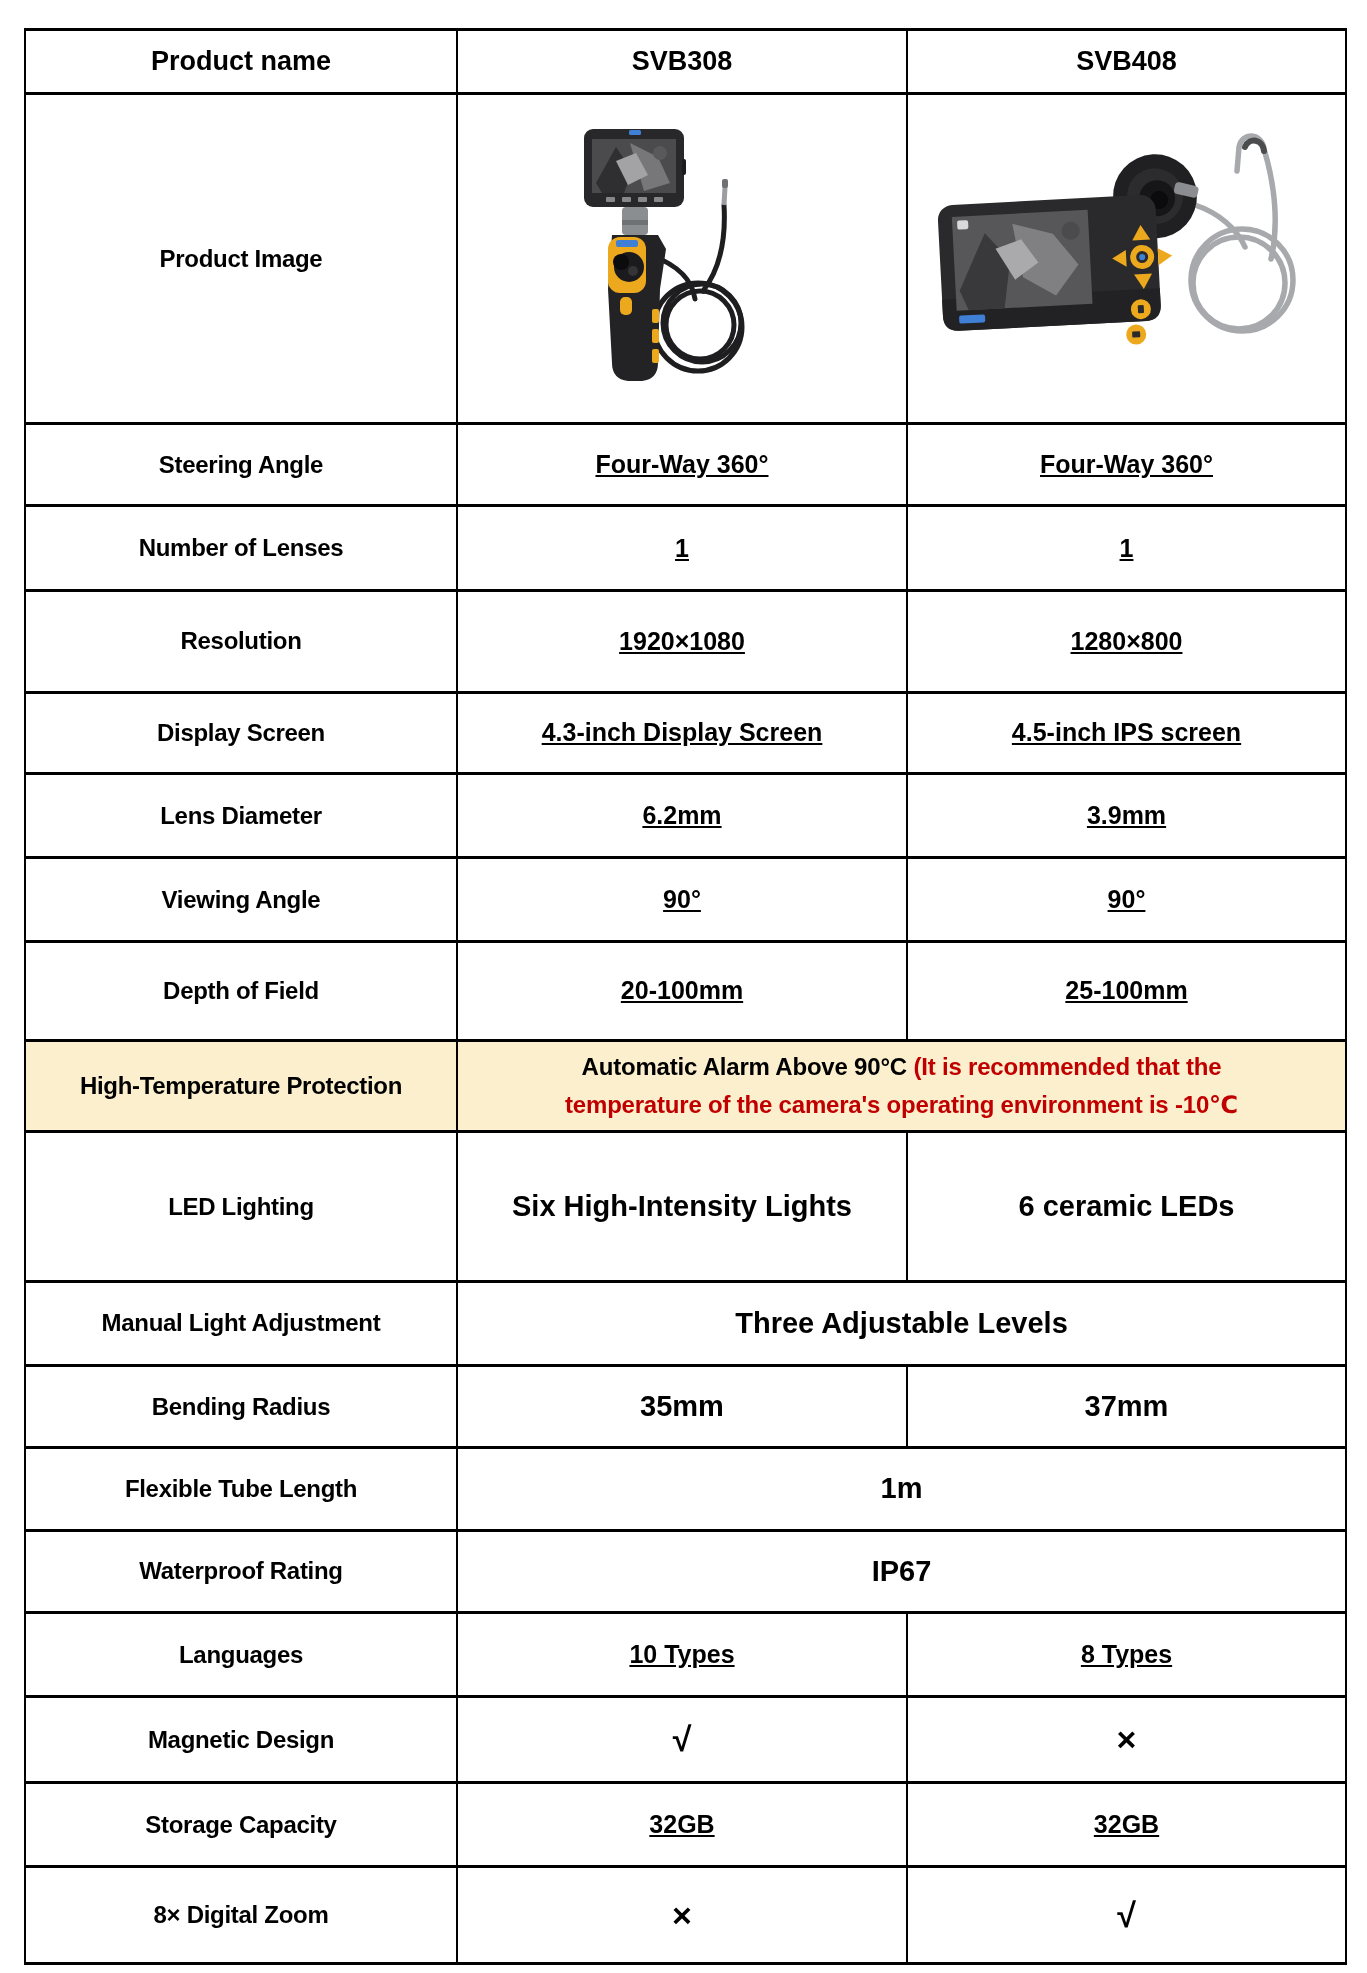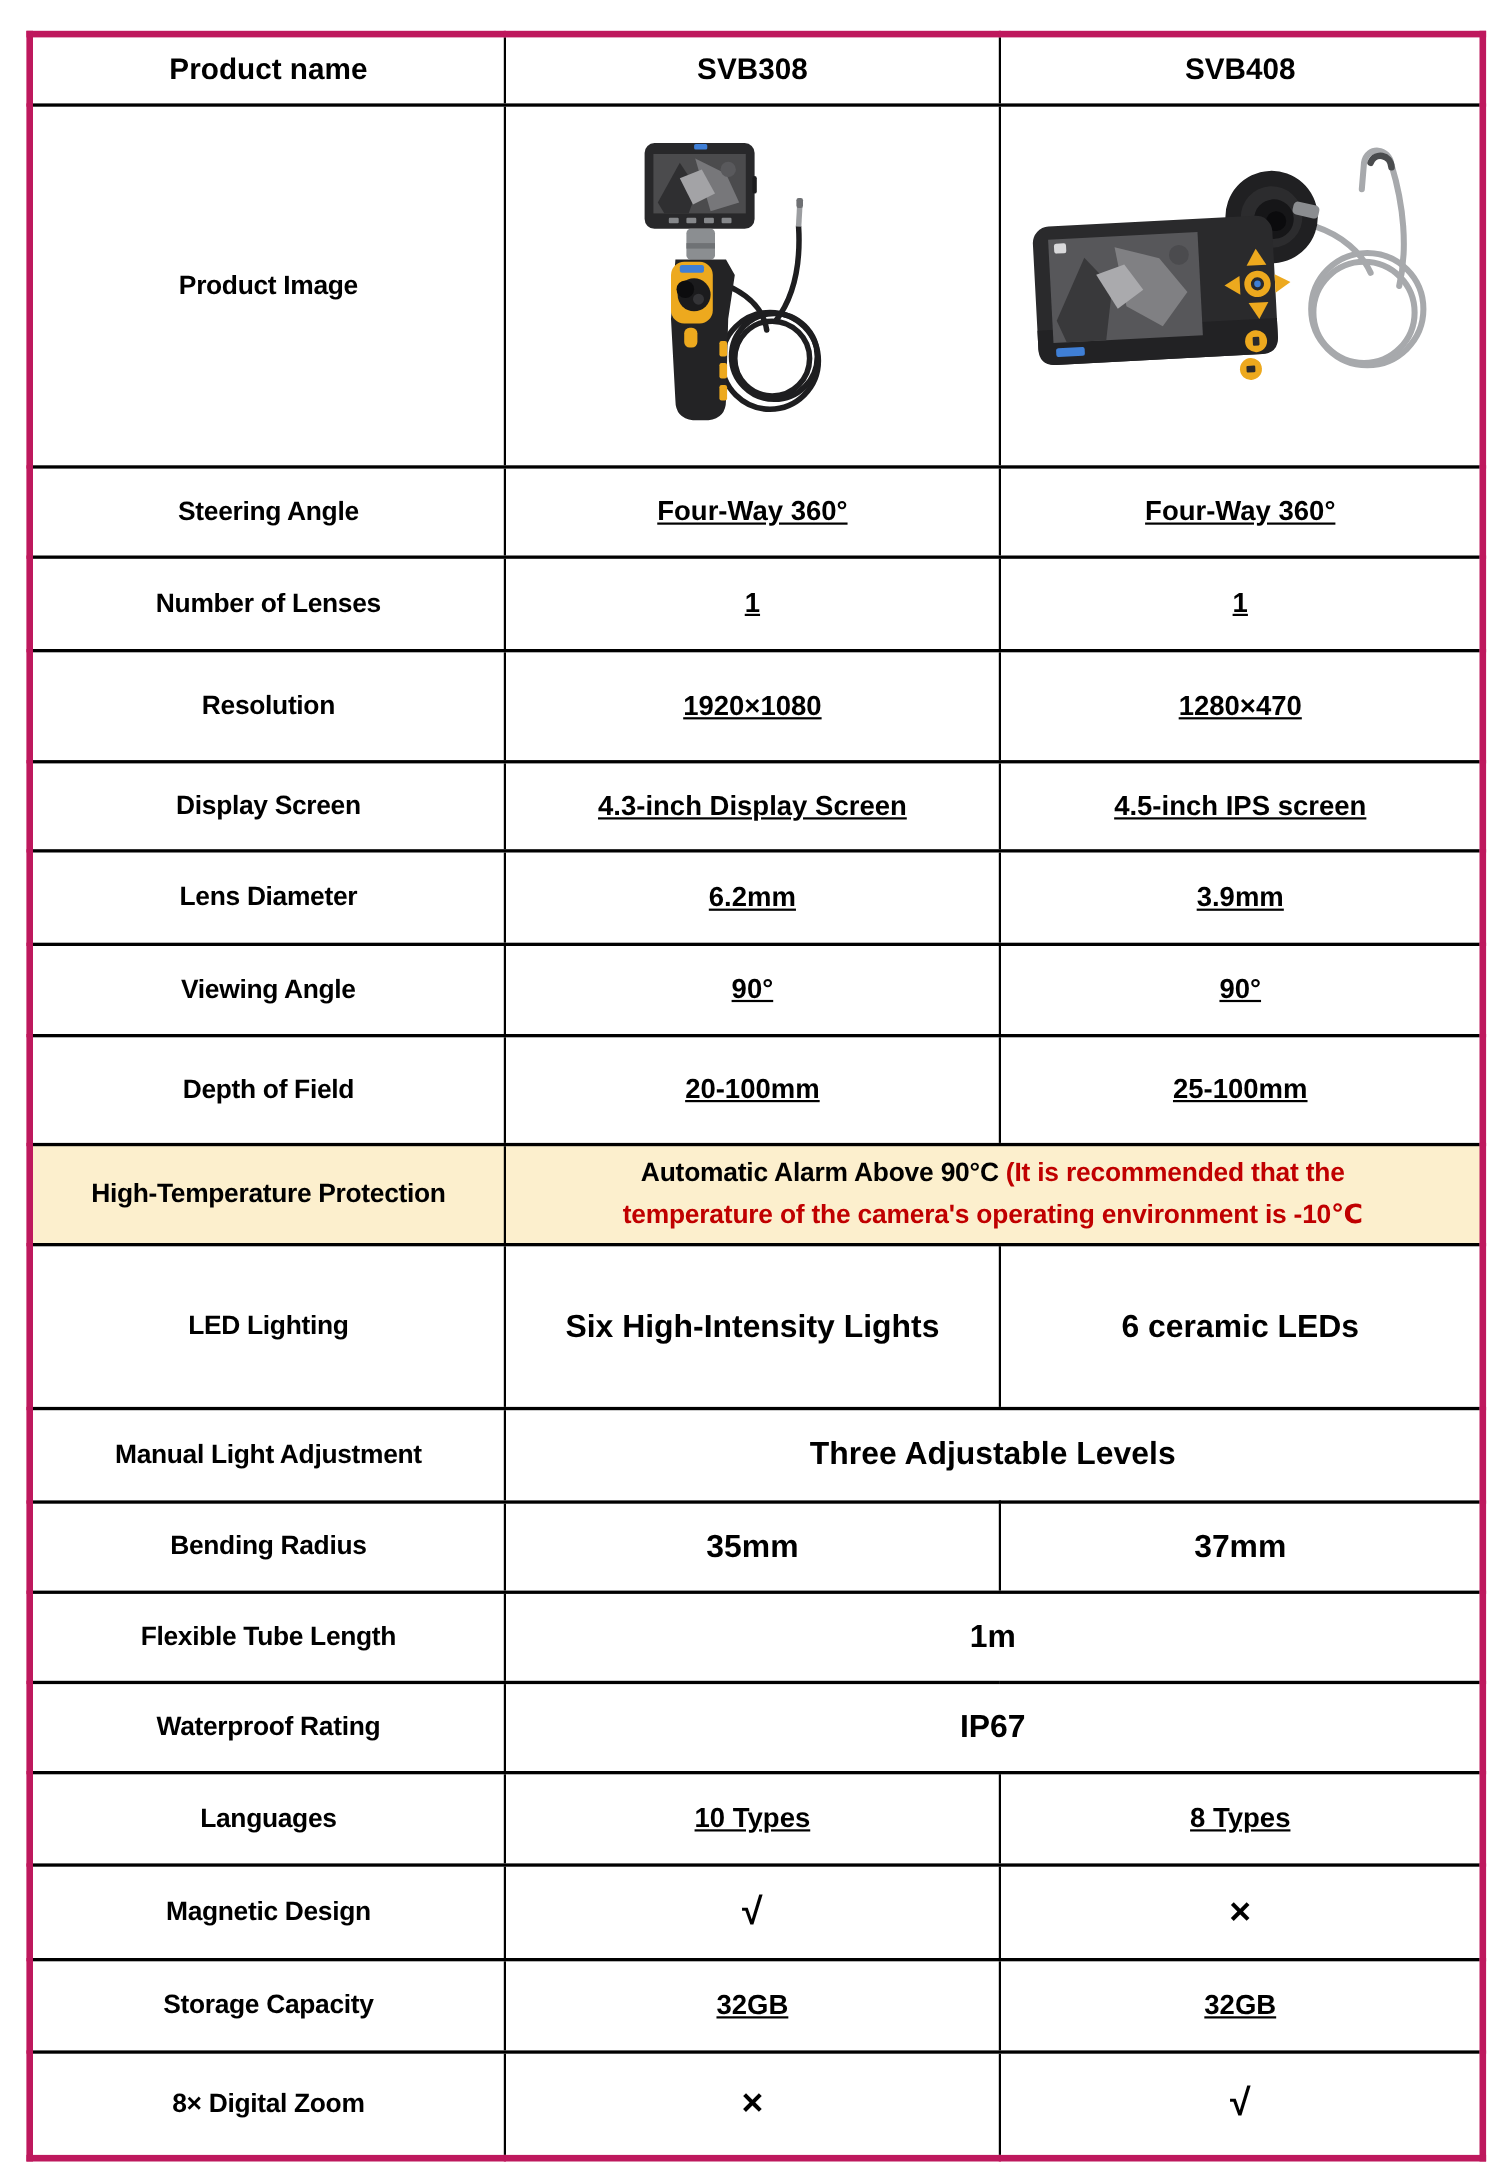--- a/index.html
+++ b/index.html
@@ -8,21 +8,21 @@
     background: #ffffff;
     position: relative;
     font-family: "Liberation Sans", "DejaVu Sans", sans-serif;
   }
   table.spec {
     position: absolute;
     left: 24px; top: 28px;
     width: 1321px; height: 1937px;
     border-collapse: collapse;
     table-layout: fixed;
-    border: 6px solid #be185d;
+    border: 1px solid #be185d;
   }
   table.spec td, table.spec th {
     border-left: 2px solid #000;
     border-right: 2px solid #000;
     border-top: 3px solid #000;
     border-bottom: 3px solid #000;
     text-align: center;
     vertical-align: middle;
     color: #000;
     font-weight: 700;
@@ -154,21 +154,21 @@
 
     <tr style="height:77px">
       <td class="lbl">Number of Lenses</td>
       <td class="val">1</td>
       <td class="val">1</td>
     </tr>
 
     <tr style="height:93px">
       <td class="lbl">Resolution</td>
       <td class="val">1920×1080</td>
-      <td class="val">1280×470</td>
+      <td class="val">1280×800</td>
     </tr>
 
     <tr style="height:74px">
       <td class="lbl">Display Screen</td>
       <td class="val">4.3-inch Display Screen</td>
       <td class="val">4.5-inch IPS screen</td>
     </tr>
 
     <tr style="height:77px">
       <td class="lbl">Lens Diameter</td>

